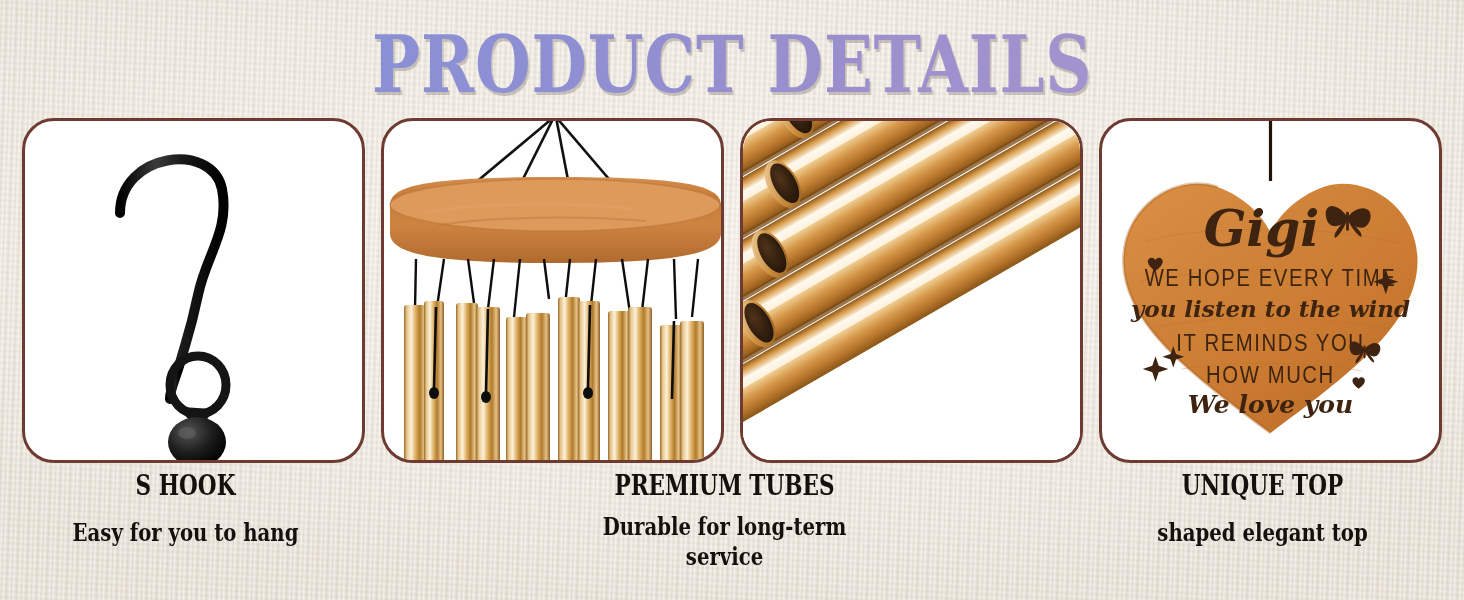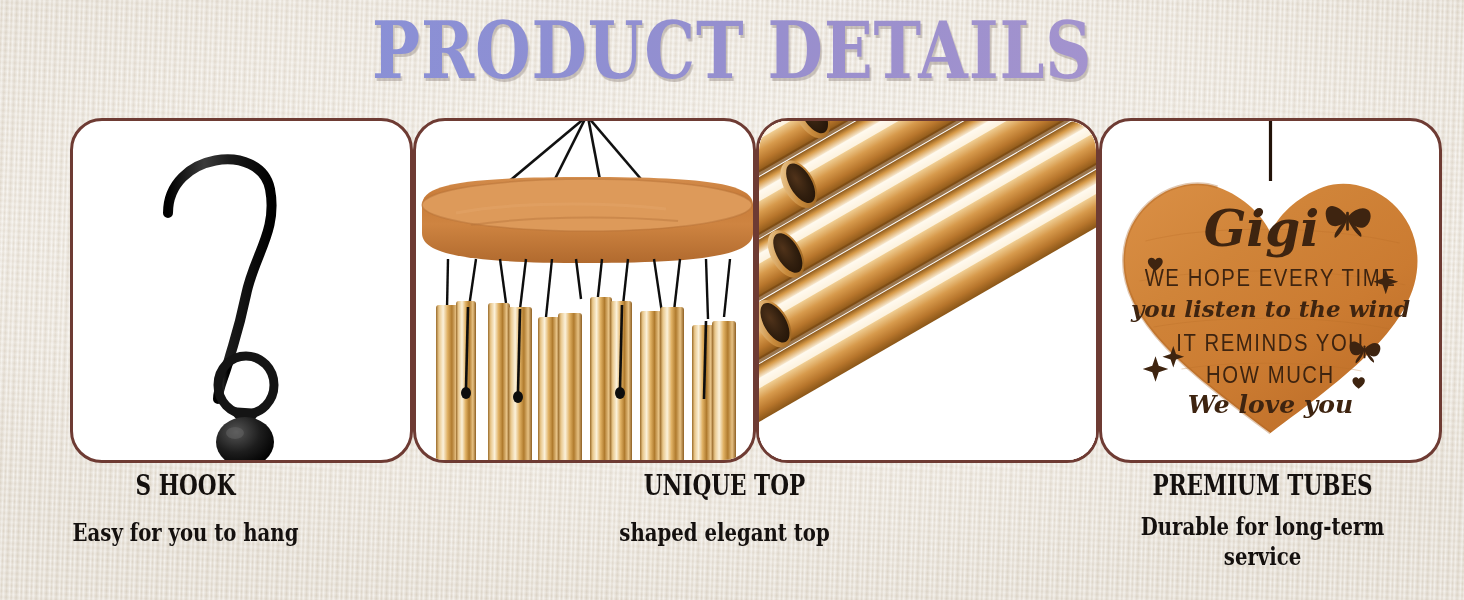--- a/index.html
+++ b/index.html
@@ -27,21 +27,21 @@
         rgba(255,255,255,0.35) 0px,
         rgba(210,200,186,0.18) 3px,
         rgba(255,255,255,0.30) 6px),
       radial-gradient(ellipse 70% 60% at 50% 40%, #F3EFE8 0%, #E9E2D7 70%, #DED6C9 100%);
     overflow: hidden;
   }
 
   
   #title-wrap {
     position: absolute;
-    left: 0; right: 0; top: 6px;
+    left: 0; right: 0; top: 20px;
     text-align: center;
     height: 95px;
   }
   #title {
     display: inline-block;
     font-family: "DejaVu Serif", "Liberation Serif", serif;
     font-weight: 700;
     font-size: 78px;
     line-height: 90px;
     letter-spacing: 1px;
@@ -56,21 +56,21 @@
   }
 
   
   #panels {
     position: absolute;
     top: 118px;
     left: 22px;
     width: 1420px;
     height: 345px;
     display: flex;
-    justify-content: flex-end;
+    justify-content: space-between;
   }
   .panel {
     position: relative;
     width: 343px;
     height: 345px;
     background: #FFFFFF;
     border: 3px solid #6E3B33;
     border-radius: 32px;
     overflow: hidden;
   }
@@ -427,26 +427,26 @@
 
   </div>
 
   <div id="captions">
 
     <div class="caption cap-1">
       <span class="cap-title">S HOOK</span>
       <span class="cap-sub">Easy for you to hang</span>
     </div>
 
+    <div class="caption cap-3">
+      <span class="cap-title">PREMIUM TUBES</span>
+      <span class="cap-sub">Durable for long-term service</span>
+    </div>
+
     <div class="caption cap-2">
       <span class="cap-title">UNIQUE TOP</span>
       <span class="cap-sub">shaped elegant top</span>
     </div>
 
-    <div class="caption cap-3">
-      <span class="cap-title">PREMIUM TUBES</span>
-      <span class="cap-sub">Durable for long-term service</span>
-    </div>
-
 
   </div>
 
 </div>
 
 </body></html>

